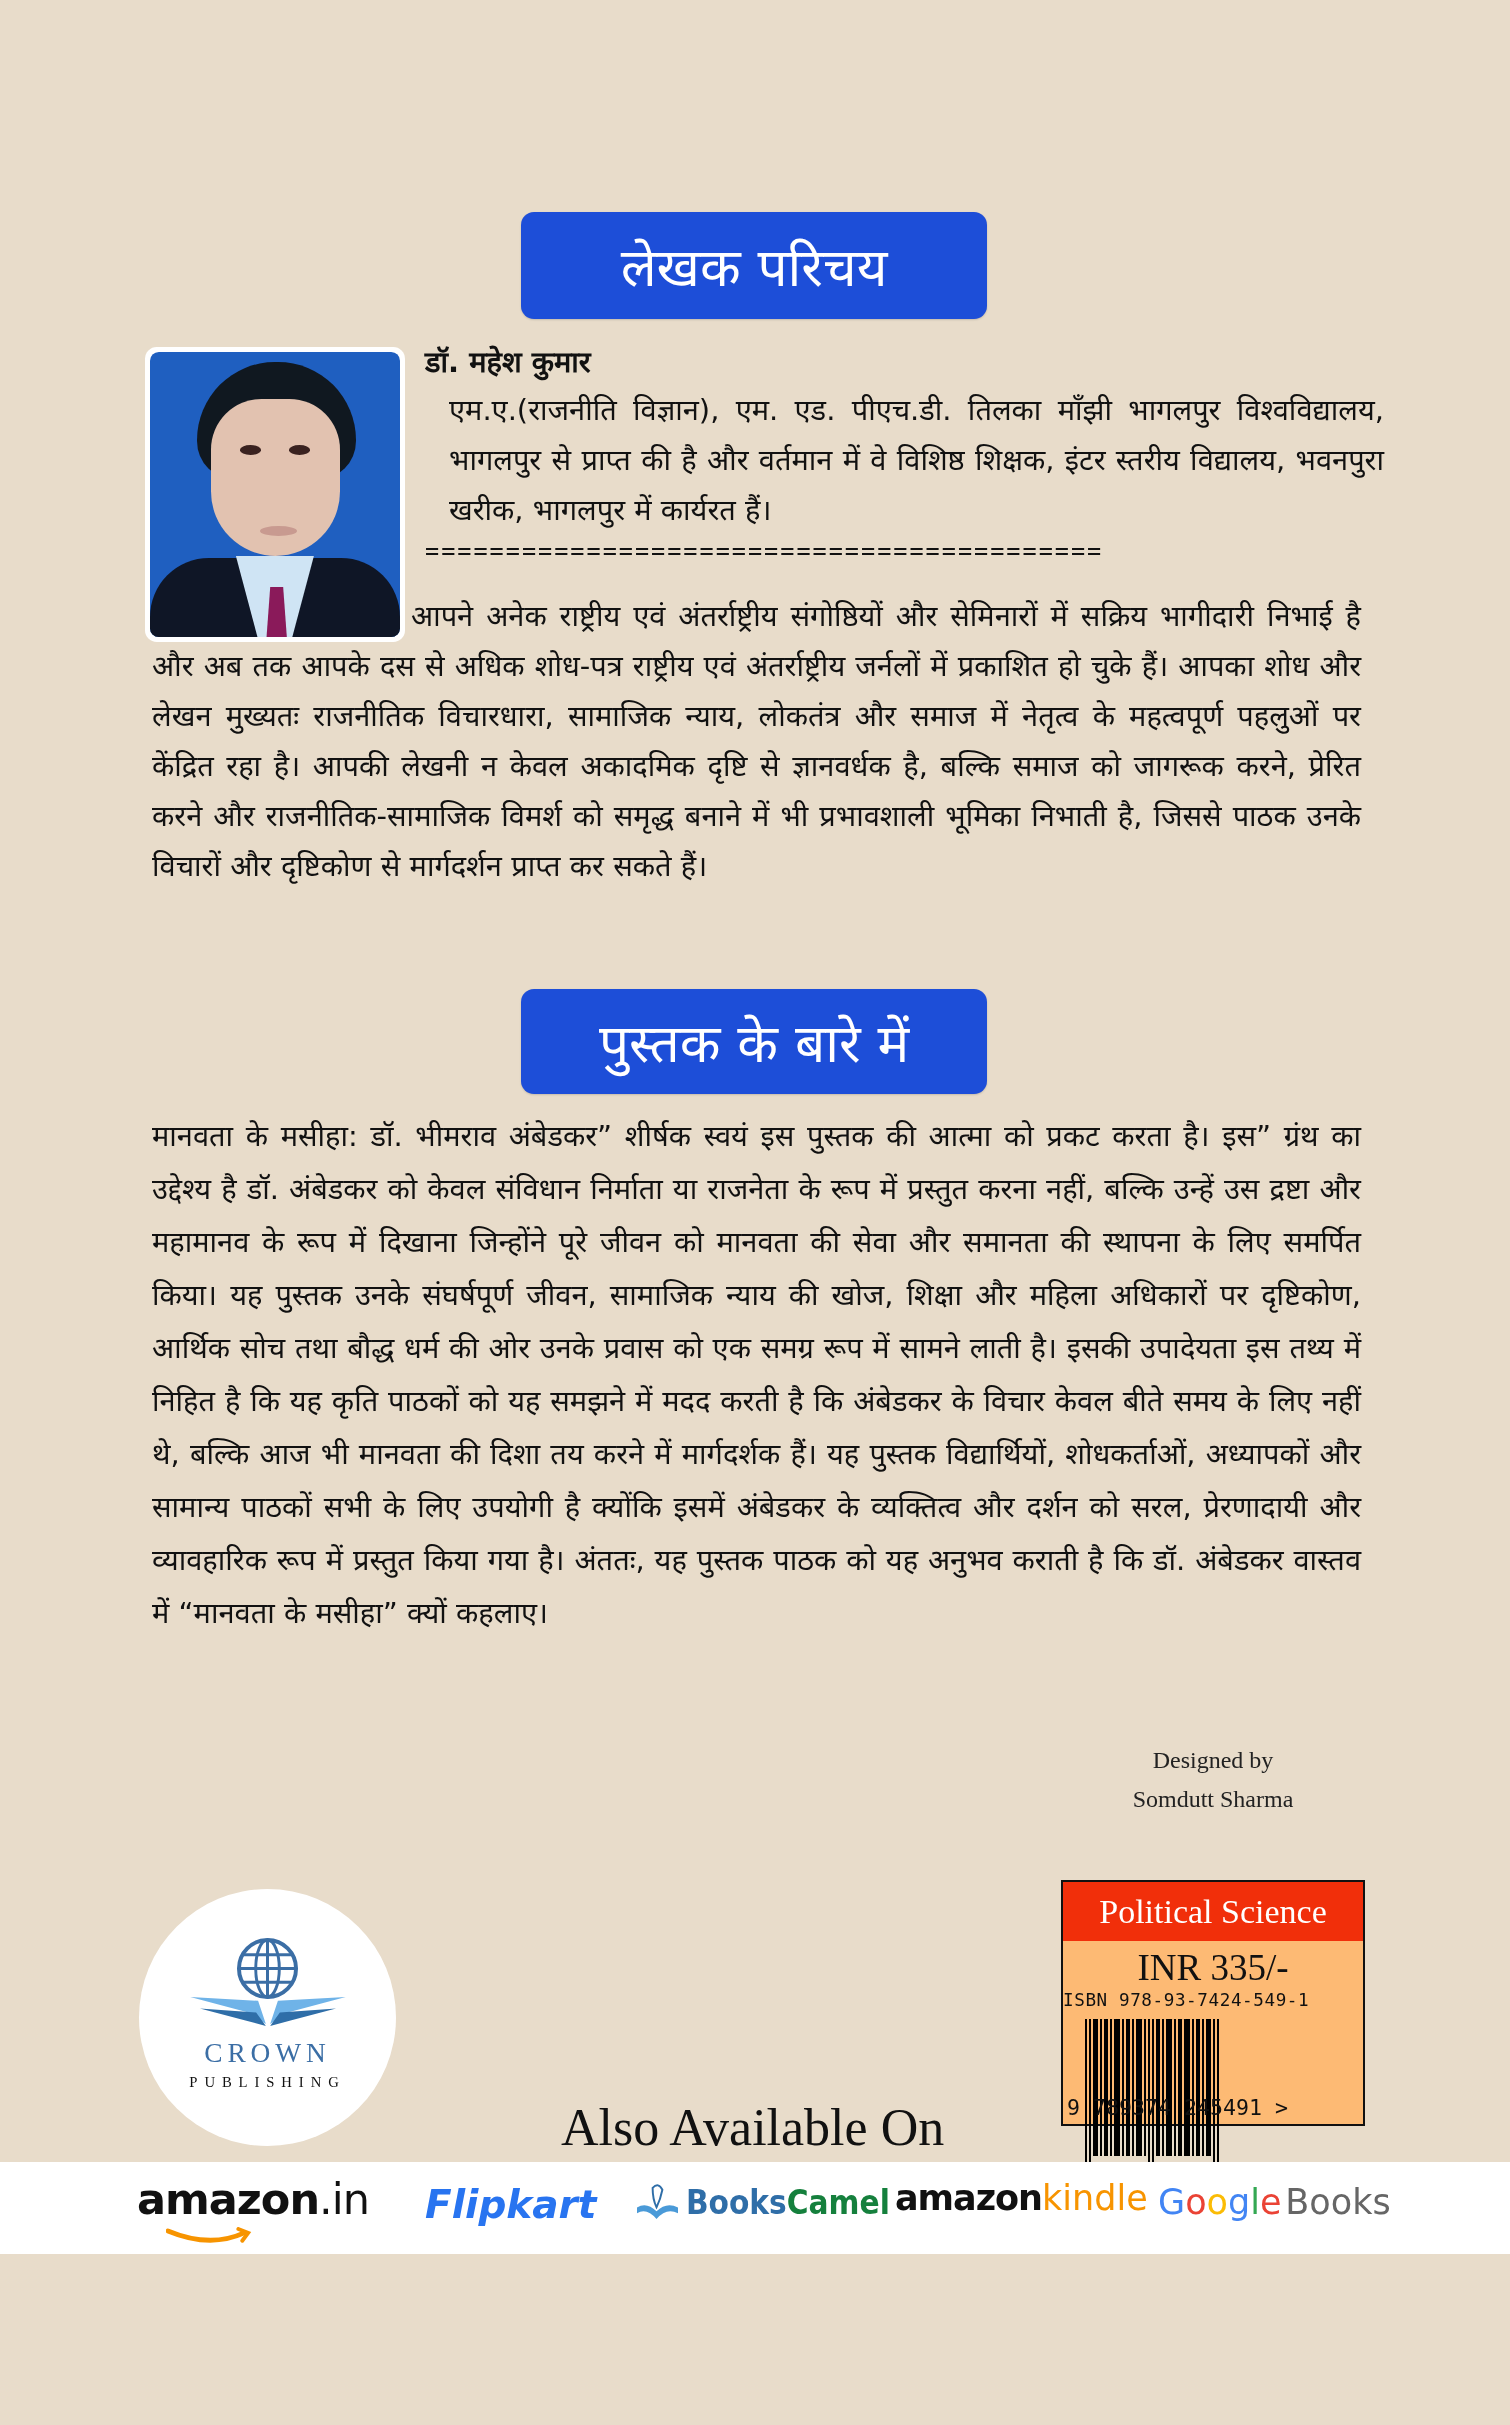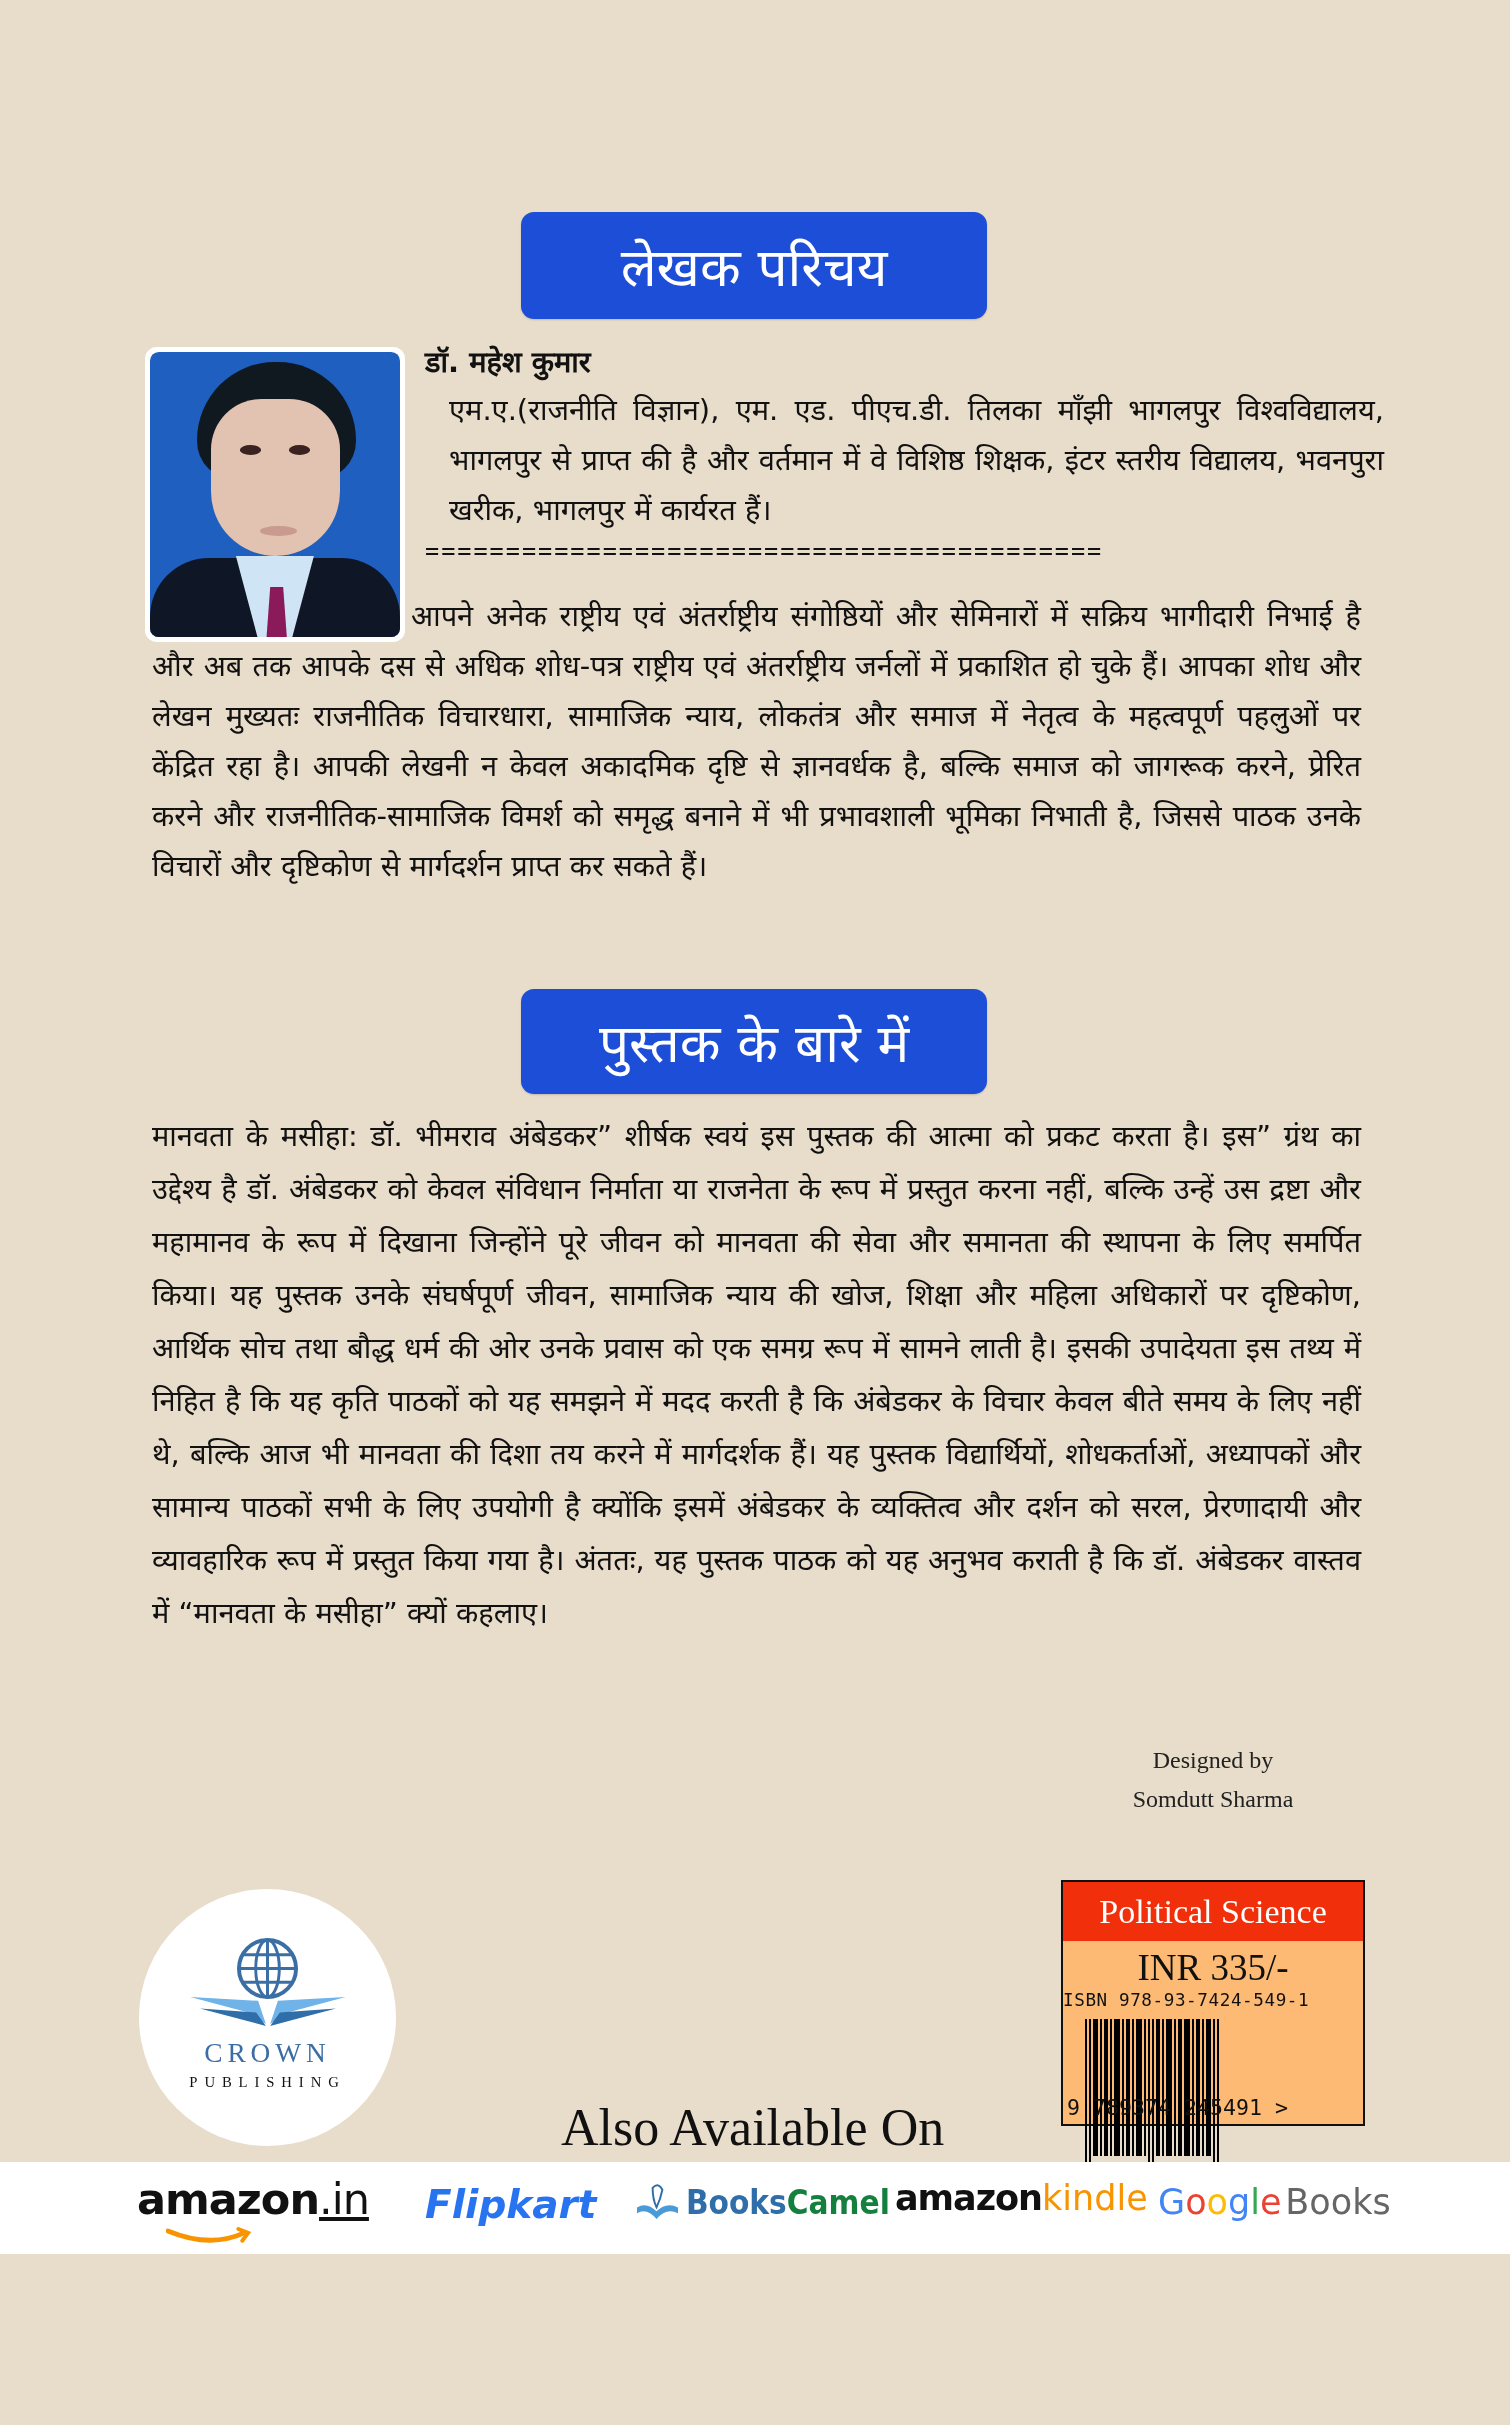--- a/index.html
+++ b/index.html
@@ -114,21 +114,21 @@
     font-family: "Liberation Serif", "DejaVu Serif", serif;
     font-size: 52px; color: #111;
   }
   .store-band {
     position: absolute; left: 0; top: 2162px; width: 1510px; height: 92px;
     background: #fff;
     display: flex; align-items: center;
   }
   .store { position: absolute; display:flex; align-items:center; }
   .amazon-in { left: 137px; top: 11.8px; font-family:"DejaVu Sans", sans-serif; font-weight: bold; font-size: 43px; color:#111; letter-spacing:-1px; }
-  .amazon-in .tld { font-weight: normal; text-decoration: underline; }
+  .amazon-in .tld { font-weight: normal; }
   .smile { position:absolute; left: 29px; top: 53px; width: 88px; height: 19.6px; }
   .flipkart { left: 425px; top: 19.6px; font-family: "DejaVu Sans", sans-serif; font-weight: bold; font-style: italic; font-size: 39px; color:#2874f0; }
   .bookscamel { left: 635px; top: 19.6px; font-family: "DejaVu Sans Condensed", "DejaVu Sans", sans-serif; font-weight: bold; font-size: 33px; color:#2f6ea8; }
   .bookscamel .camel { color: #15803d; }
   .kindle { left: 895px; top: 15.7px; font-size: 35px; }
   .kindle .az { font-weight: bold; color:#111; letter-spacing:-1px; }
   .kindle .kd { color: #f79400; }
   .gbooks { left: 1158px; top: 19.6px; font-size: 35px; }
   .g-blue{color:#4285f4}.g-red{color:#ea4335}.g-yellow{color:#fbbc05}.g-green{color:#34a853}
   .gbooks .bk { color:#666; margin-left: 3.9px; }

